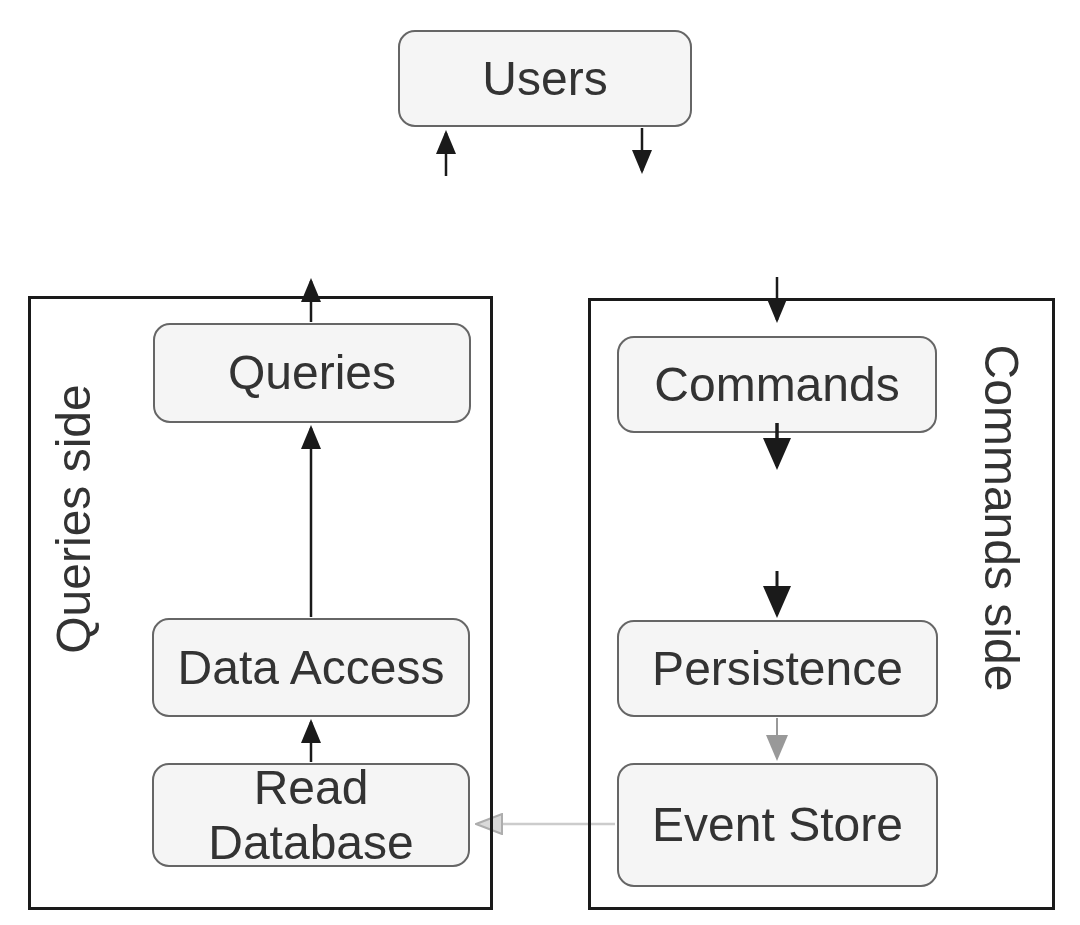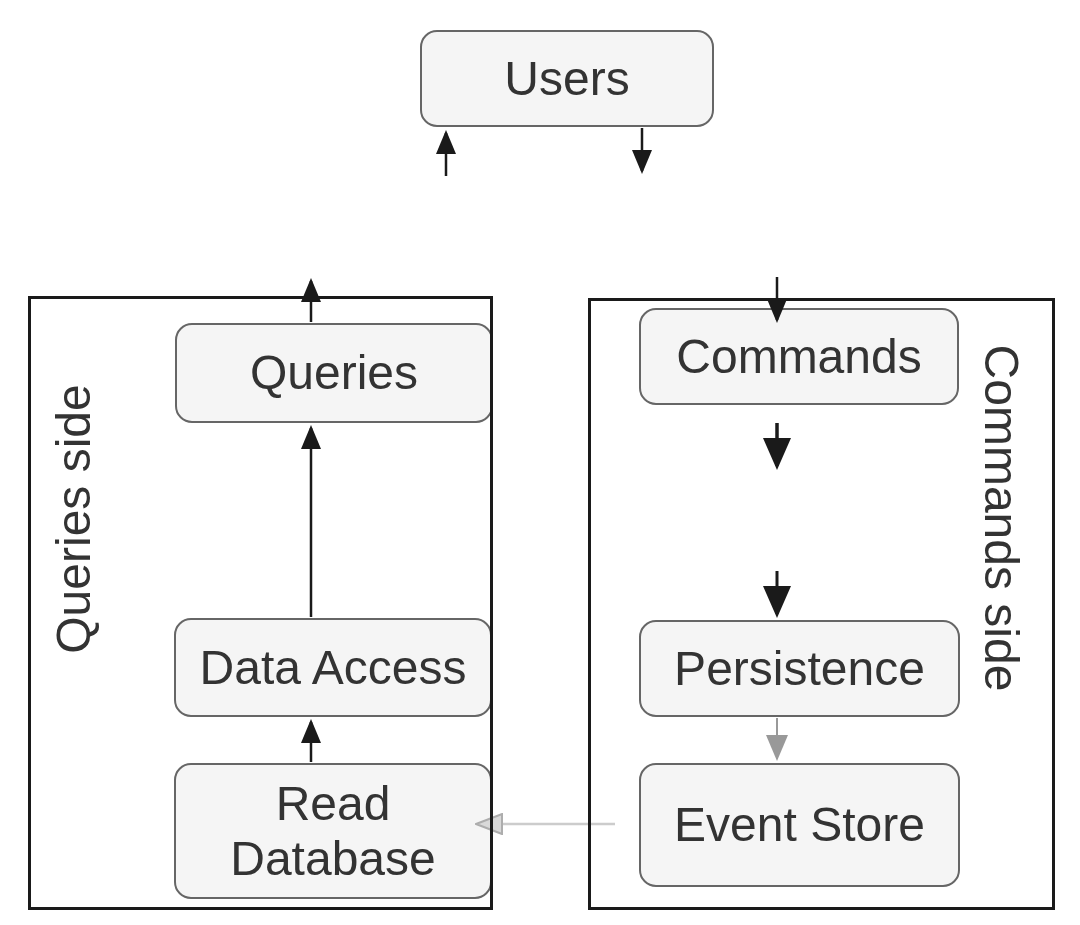--- a/index.html
+++ b/index.html
@@ -25,28 +25,27 @@
     border-radius: 17px;
     display: flex;
     align-items: center;
     justify-content: center;
     text-align: center;
     color: #333333;
     font-size: 48px;
     line-height: 1.15;
     padding: 0 8px;
     z-index: 1;
-    margin-left: 22px;
   }
   #node-users         { left: 398px; top:  30px; width: 294px; height:  97px; }
   #node-presentation  { left: 153px; top: 176px; width: 782px; height: 100px; }
   #node-queries       { left: 153px; top: 323px; width: 318px; height: 100px; }
   #node-data-access   { left: 152px; top: 618px; width: 318px; height:  99px; }
-  #node-read-database { left: 152px; top: 763px; width: 318px; height: 136px; }
-  #node-commands      { left: 617px; top: 308px; width: 320px; height:  97px; }
+  #node-read-database { left: 152px; top: 763px; width: 318px; height: 104px; }
+  #node-commands      { left: 617px; top: 336px; width: 320px; height:  97px; }
   #node-domain        { left: 617px; top: 472px; width: 320px; height:  98px; }
   #node-persistence   { left: 617px; top: 620px; width: 321px; height:  97px; text-align: right; }
   #node-event-store   { left: 617px; top: 763px; width: 321px; height: 124px; }
 
   
   #arrows {
     position: absolute;
     left: 0; top: 0;
     width: 1080px;
     height: 925px;

